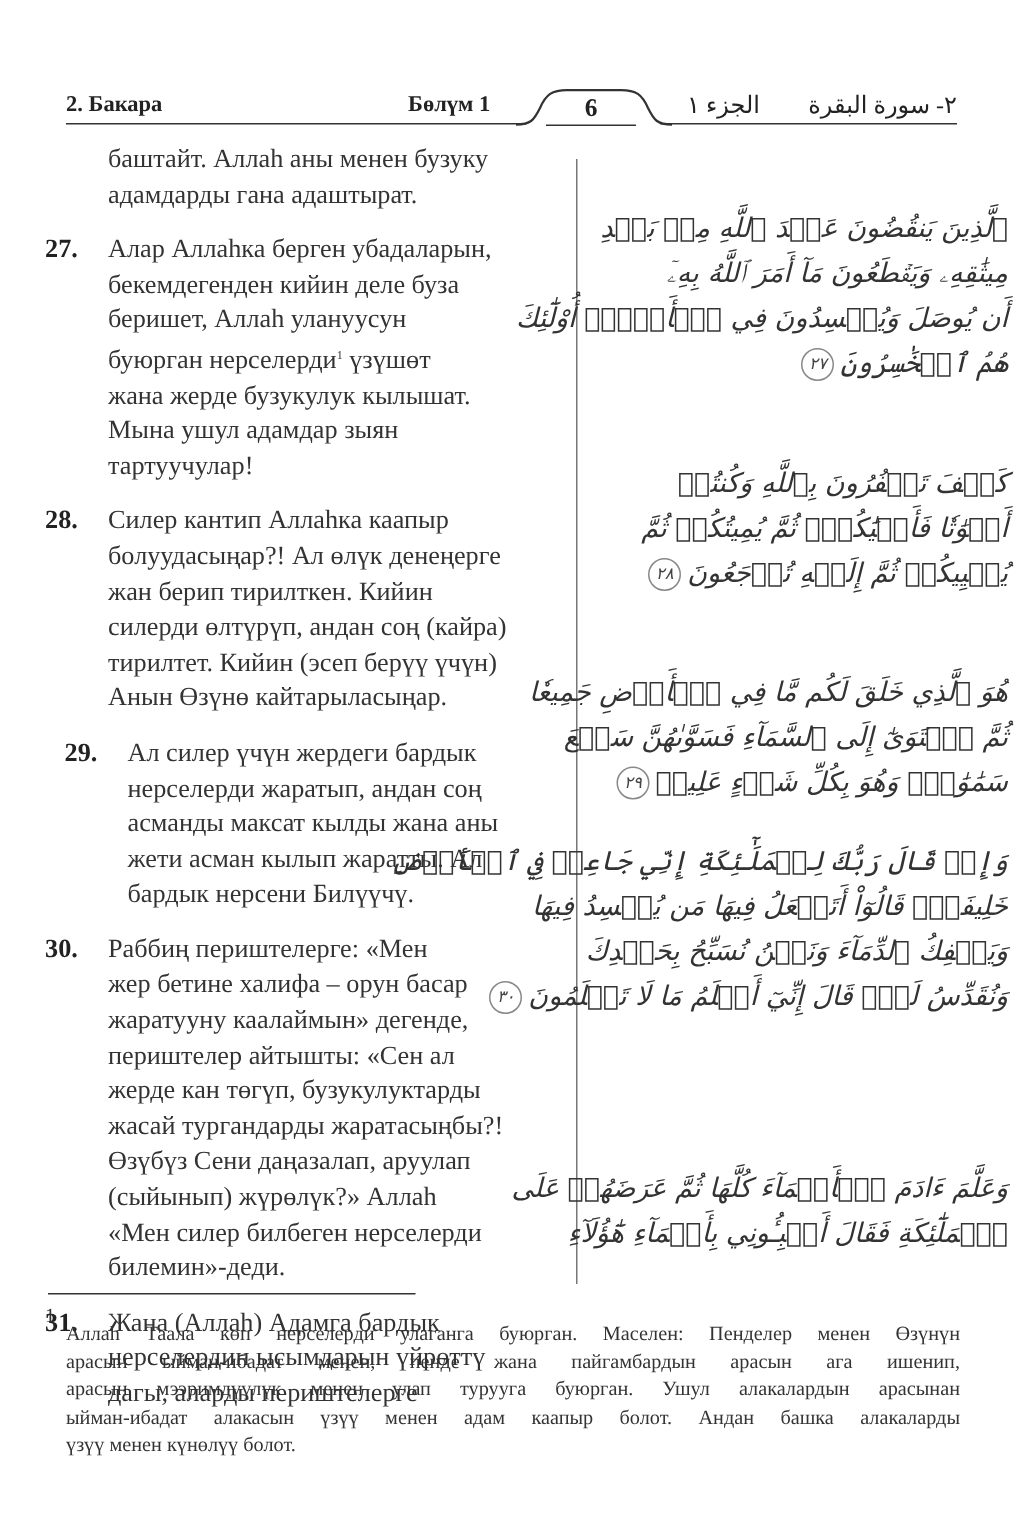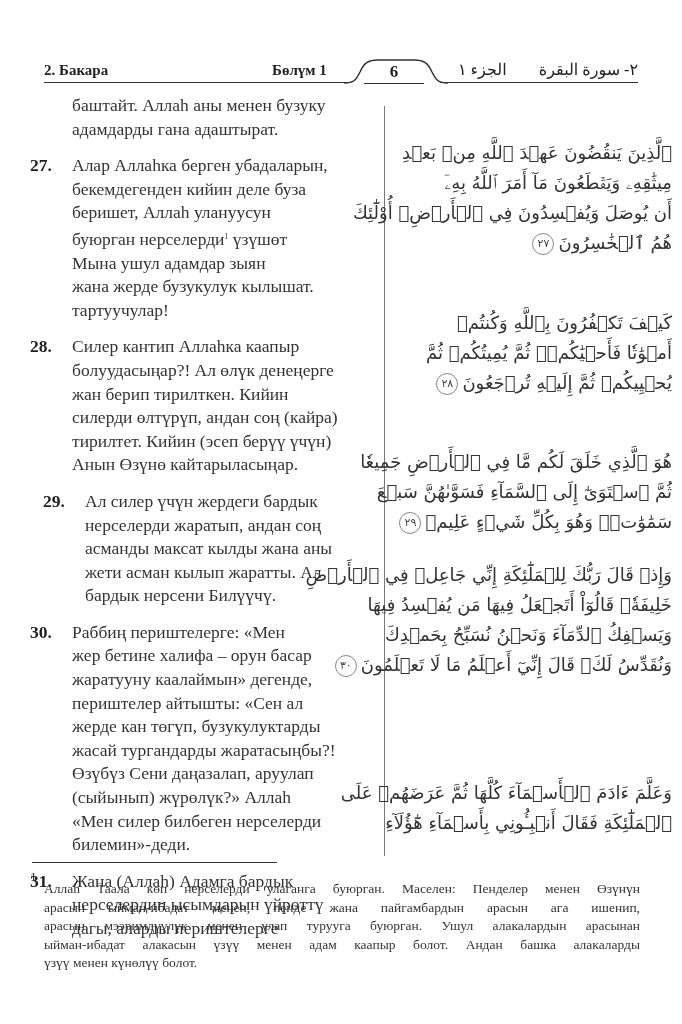--- a/index.html
+++ b/index.html
@@ -135,20 +135,21 @@
       width: 276px;
       direction: rtl;
       font-family: "DejaVu Sans", sans-serif;
       color: #333;
     }
     .ar-block {
       position: absolute;
       right: 0;
       width: 276px;
       text-align: right;
+      font-style: italic;
     }
     .ar-line {
       display: block;
       white-space: nowrap;
       font-size: 18px;
       line-height: 30px;
       height: 30px;
       overflow: visible;
     }
     .ayah-mark {
@@ -221,22 +222,22 @@
       <span class="line">баштайт. Аллаһ аны менен бузуку</span>
       <span class="line">адамдарды гана адаштырат.</span>
     </div>
 
     <div class="verse v27">
       <span class="num">27.</span>
       <span class="line">Алар Аллаһка берген убадаларын,</span>
       <span class="line">бекемдегенден кийин деле буза</span>
       <span class="line">беришет, Аллаһ улануусун</span>
       <span class="line"><span>буюрган нерселерди</span><sup>1</sup><span> үзүшөт</span></span>
+      <span class="line">жана жерде бузукулук кылышат.</span>
       <span class="line">Мына ушул адамдар зыян</span>
-      <span class="line">жана жерде бузукулук кылышат.</span>
       <span class="line">тартуучулар!</span>
     </div>
 
     <div class="verse v28">
       <span class="num">28.</span>
       <span class="line">Силер кантип Аллаһка каапыр</span>
       <span class="line">болуудасыңар?! Ал өлүк денеңерге</span>
       <span class="line">жан берип тирилткен. Кийин</span>
       <span class="line">силерди өлтүрүп, андан соң (кайра)</span>
       <span class="line">тирилтет. Кийин (эсеп берүү үчүн)</span>

